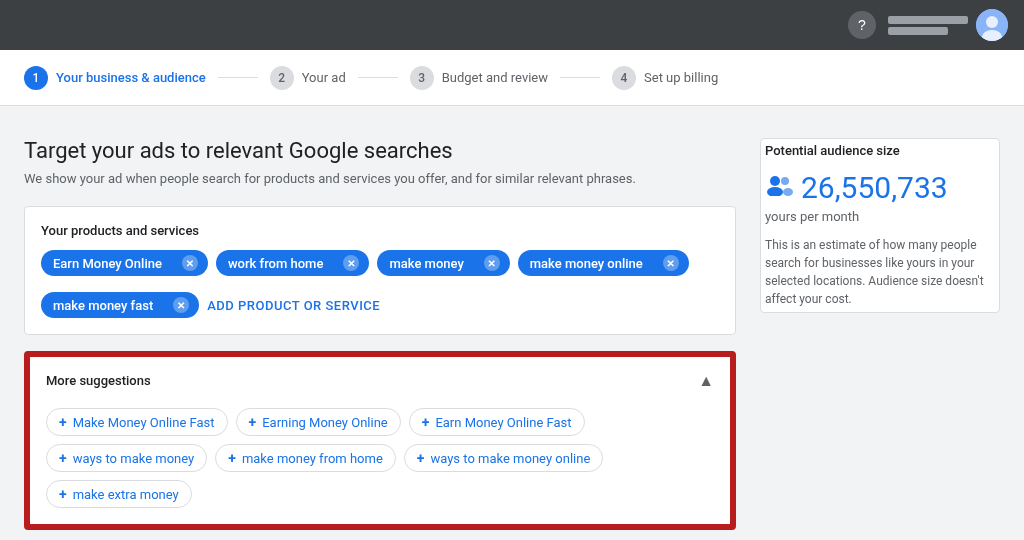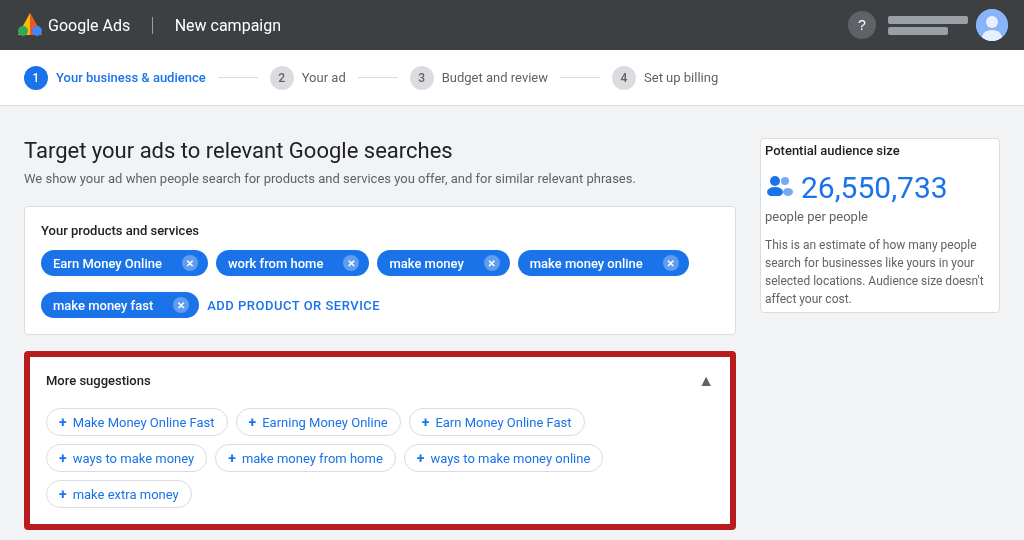--- a/index.html
+++ b/index.html
@@ -348,33 +348,20 @@
     .audience-description {
       font-size: 12px;
       color: #5f6368;
       line-height: 1.5;
     }
   </style>
 </head>
 <body>
 
 <header class="header">
-  <div class="header-logo">
-    <div class="google-ads-logo">
-      <svg class="logo-triangle" viewBox="0 0 28 28" fill="none" xmlns="http://www.w3.org/2000/svg">
-        <polygon points="14,2 26,24 2,24" fill="#FBBC04"></polygon>
-        <polygon points="14,2 26,24 14,24" fill="#EA4335" opacity="0.85"></polygon>
-        <circle cx="21" cy="20" r="5" fill="#4285F4"></circle>
-        <circle cx="7" cy="20" r="5" fill="#34A853"></circle>
-      </svg>
-      <span class="header-app-name">Google Ads</span>
-    </div>
-    <span class="header-divider">|</span>
-    <span class="header-page-title">New campaign</span>
-  </div>
   <div class="header-right">
     <button class="help-btn">?</button>
     <div class="user-info">
       <div class="user-email">
         <div style="width:80px;height:8px;background:#9aa0a6;border-radius:2px;margin-bottom:3px;"></div>
         <div style="width:60px;height:8px;background:#9aa0a6;border-radius:2px;"></div>
       </div>
       <div class="avatar">
         <svg viewBox="0 0 32 32" xmlns="http://www.w3.org/2000/svg">
           <circle cx="16" cy="16" r="16" fill="#8ab4f8"></circle>
@@ -500,17 +487,17 @@
         <span class="people-icon">
           <svg width="28" height="22" viewBox="0 0 28 22" fill="none" xmlns="http://www.w3.org/2000/svg">
             <circle cx="10" cy="7" r="5" fill="#1a73e8"></circle>
             <ellipse cx="10" cy="18" rx="8" ry="5" fill="#1a73e8"></ellipse>
             <circle cx="20" cy="7" r="4" fill="#1a73e8" opacity="0.6"></circle>
             <ellipse cx="23" cy="18" rx="5" ry="4" fill="#1a73e8" opacity="0.6"></ellipse>
           </svg>
         </span>
         <span class="audience-number">26,550,733</span>
       </div>
-      <div class="audience-unit">people per people</div>
+      <div class="audience-unit">yours per month</div>
       <div class="audience-description">This is an estimate of how many people search for businesses like yours in your selected locations. Audience size doesn't affect your cost.</div>
     </div>
   </div>
 </div>
 
 </body></html>

